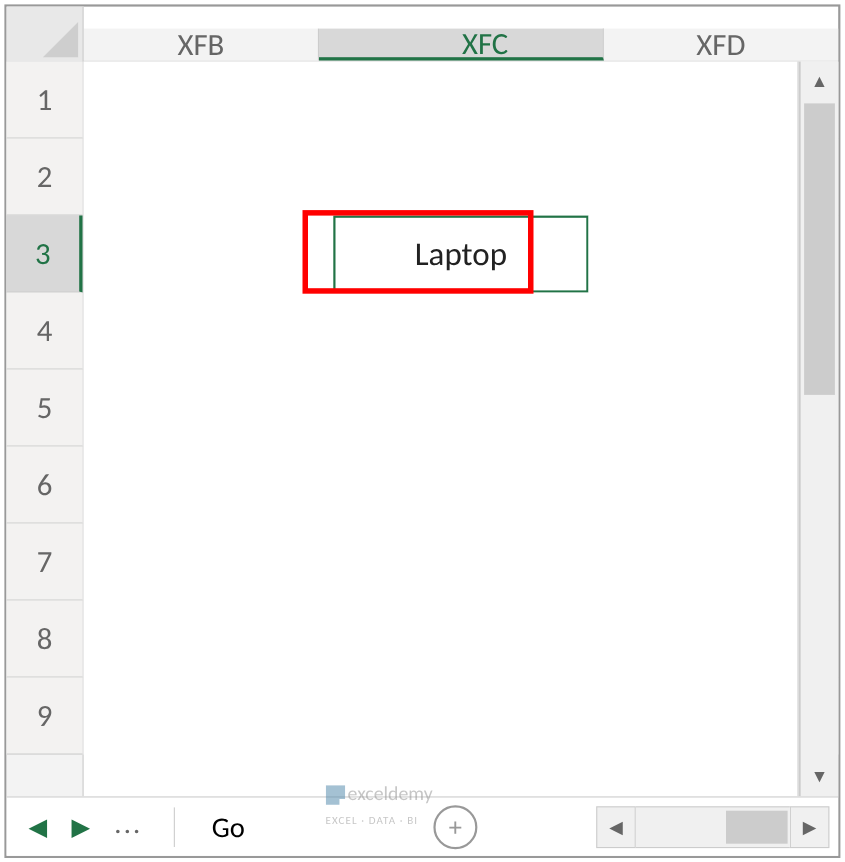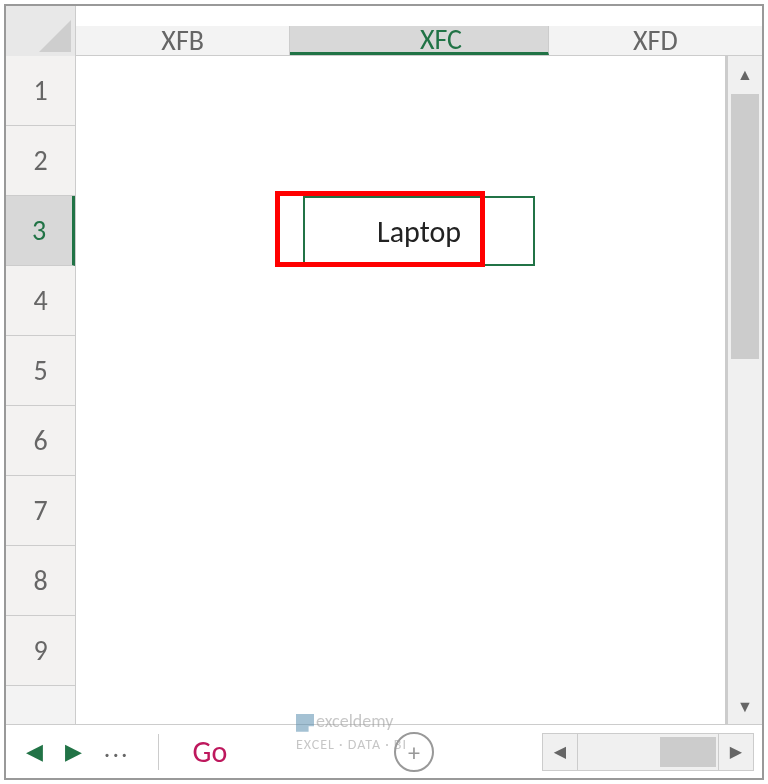--- a/index.html
+++ b/index.html
@@ -29,24 +29,24 @@
     .vscroll { position: absolute; right: 0; top: 50px; width: 36px; bottom: 54px; background: #f0f0f0; border-left: 2px solid #ccc; display: flex; flex-direction: column; }
     .scroll-btn { width: 100%; height: 36px; background: #f0f0f0; display: flex; align-items: center; justify-content: center; color: #666; font-size: 16px; cursor: pointer; }
     .scroll-track-v { flex: 1; background: #f0f0f0; position: relative; }
     .scroll-thumb-v { position: absolute; left: 3px; right: 3px; top: 2px; height: 265px; background: #ccc; }
     
     .bottom-bar { position: absolute; bottom: 0; left: 0; right: 0; height: 54px; display: flex; align-items: center; background: #fff; border-top: 1px solid #ccc; }
     .sheet-nav { display: flex; align-items: center; gap: 22px; padding: 0 20px; }
     .nav-arrow { color: #217346; font-size: 22px; cursor: pointer; }
     .nav-dots { color: #666; font-size: 26px; letter-spacing: 2px; cursor: pointer; padding-bottom: 8px;}
     .nav-divider { width: 1px; height: 36px; background: #ccc; margin: 0 6px; }
-    .sheet-tab { font-size: 30px; color: #be185d; padding: 0 6px; text-align: right; }
+    .sheet-tab { font-size: 26px; color: #000000; padding: 0 6px; text-align: right; }
     
     .watermark { position: absolute; font-size: 18px; color: #999; opacity: 0.55; }
-    .watermark .sub { font-size: 14px; letter-spacing: 1px; }
+    .watermark .sub { font-size: 10px; letter-spacing: 1px; }
     .wm-icon { display:inline-block; width:18px; height:18px; background:#5b8fb0; vertical-align:middle; margin-right:2px; clip-path: polygon(0 0, 100% 0, 100% 70%, 70% 70%, 70% 100%, 0 100%);}
     
     .zoom-circle { width: 40px; height: 40px; border: 2px solid #999; border-radius: 50%; display: flex; align-items: center; justify-content: center; color: #999; font-size: 24px; margin: 0 12px; cursor:pointer;}
     
     .hscroll { display: flex; align-items: center; margin-left: auto; margin-right: 8px; height: 100%; }
     .hscroll-btn { width: 36px; height: 38px; background: #f0f0f0; border: 1px solid #ccc; display: flex; align-items: center; justify-content: center; color: #666; font-size: 16px; cursor:pointer;}
     .hscroll-track { width: 140px; height: 38px; background: #f0f0f0; border-top:1px solid #ccc; border-bottom:1px solid #ccc; position: relative; }
     .hscroll-thumb { position: absolute; right: 2px; top: 3px; bottom: 3px; width: 56px; background: #ccc; }
     
     .end-border { position:absolute; top:50px; bottom:54px; width:1px; background:#ccc; }

